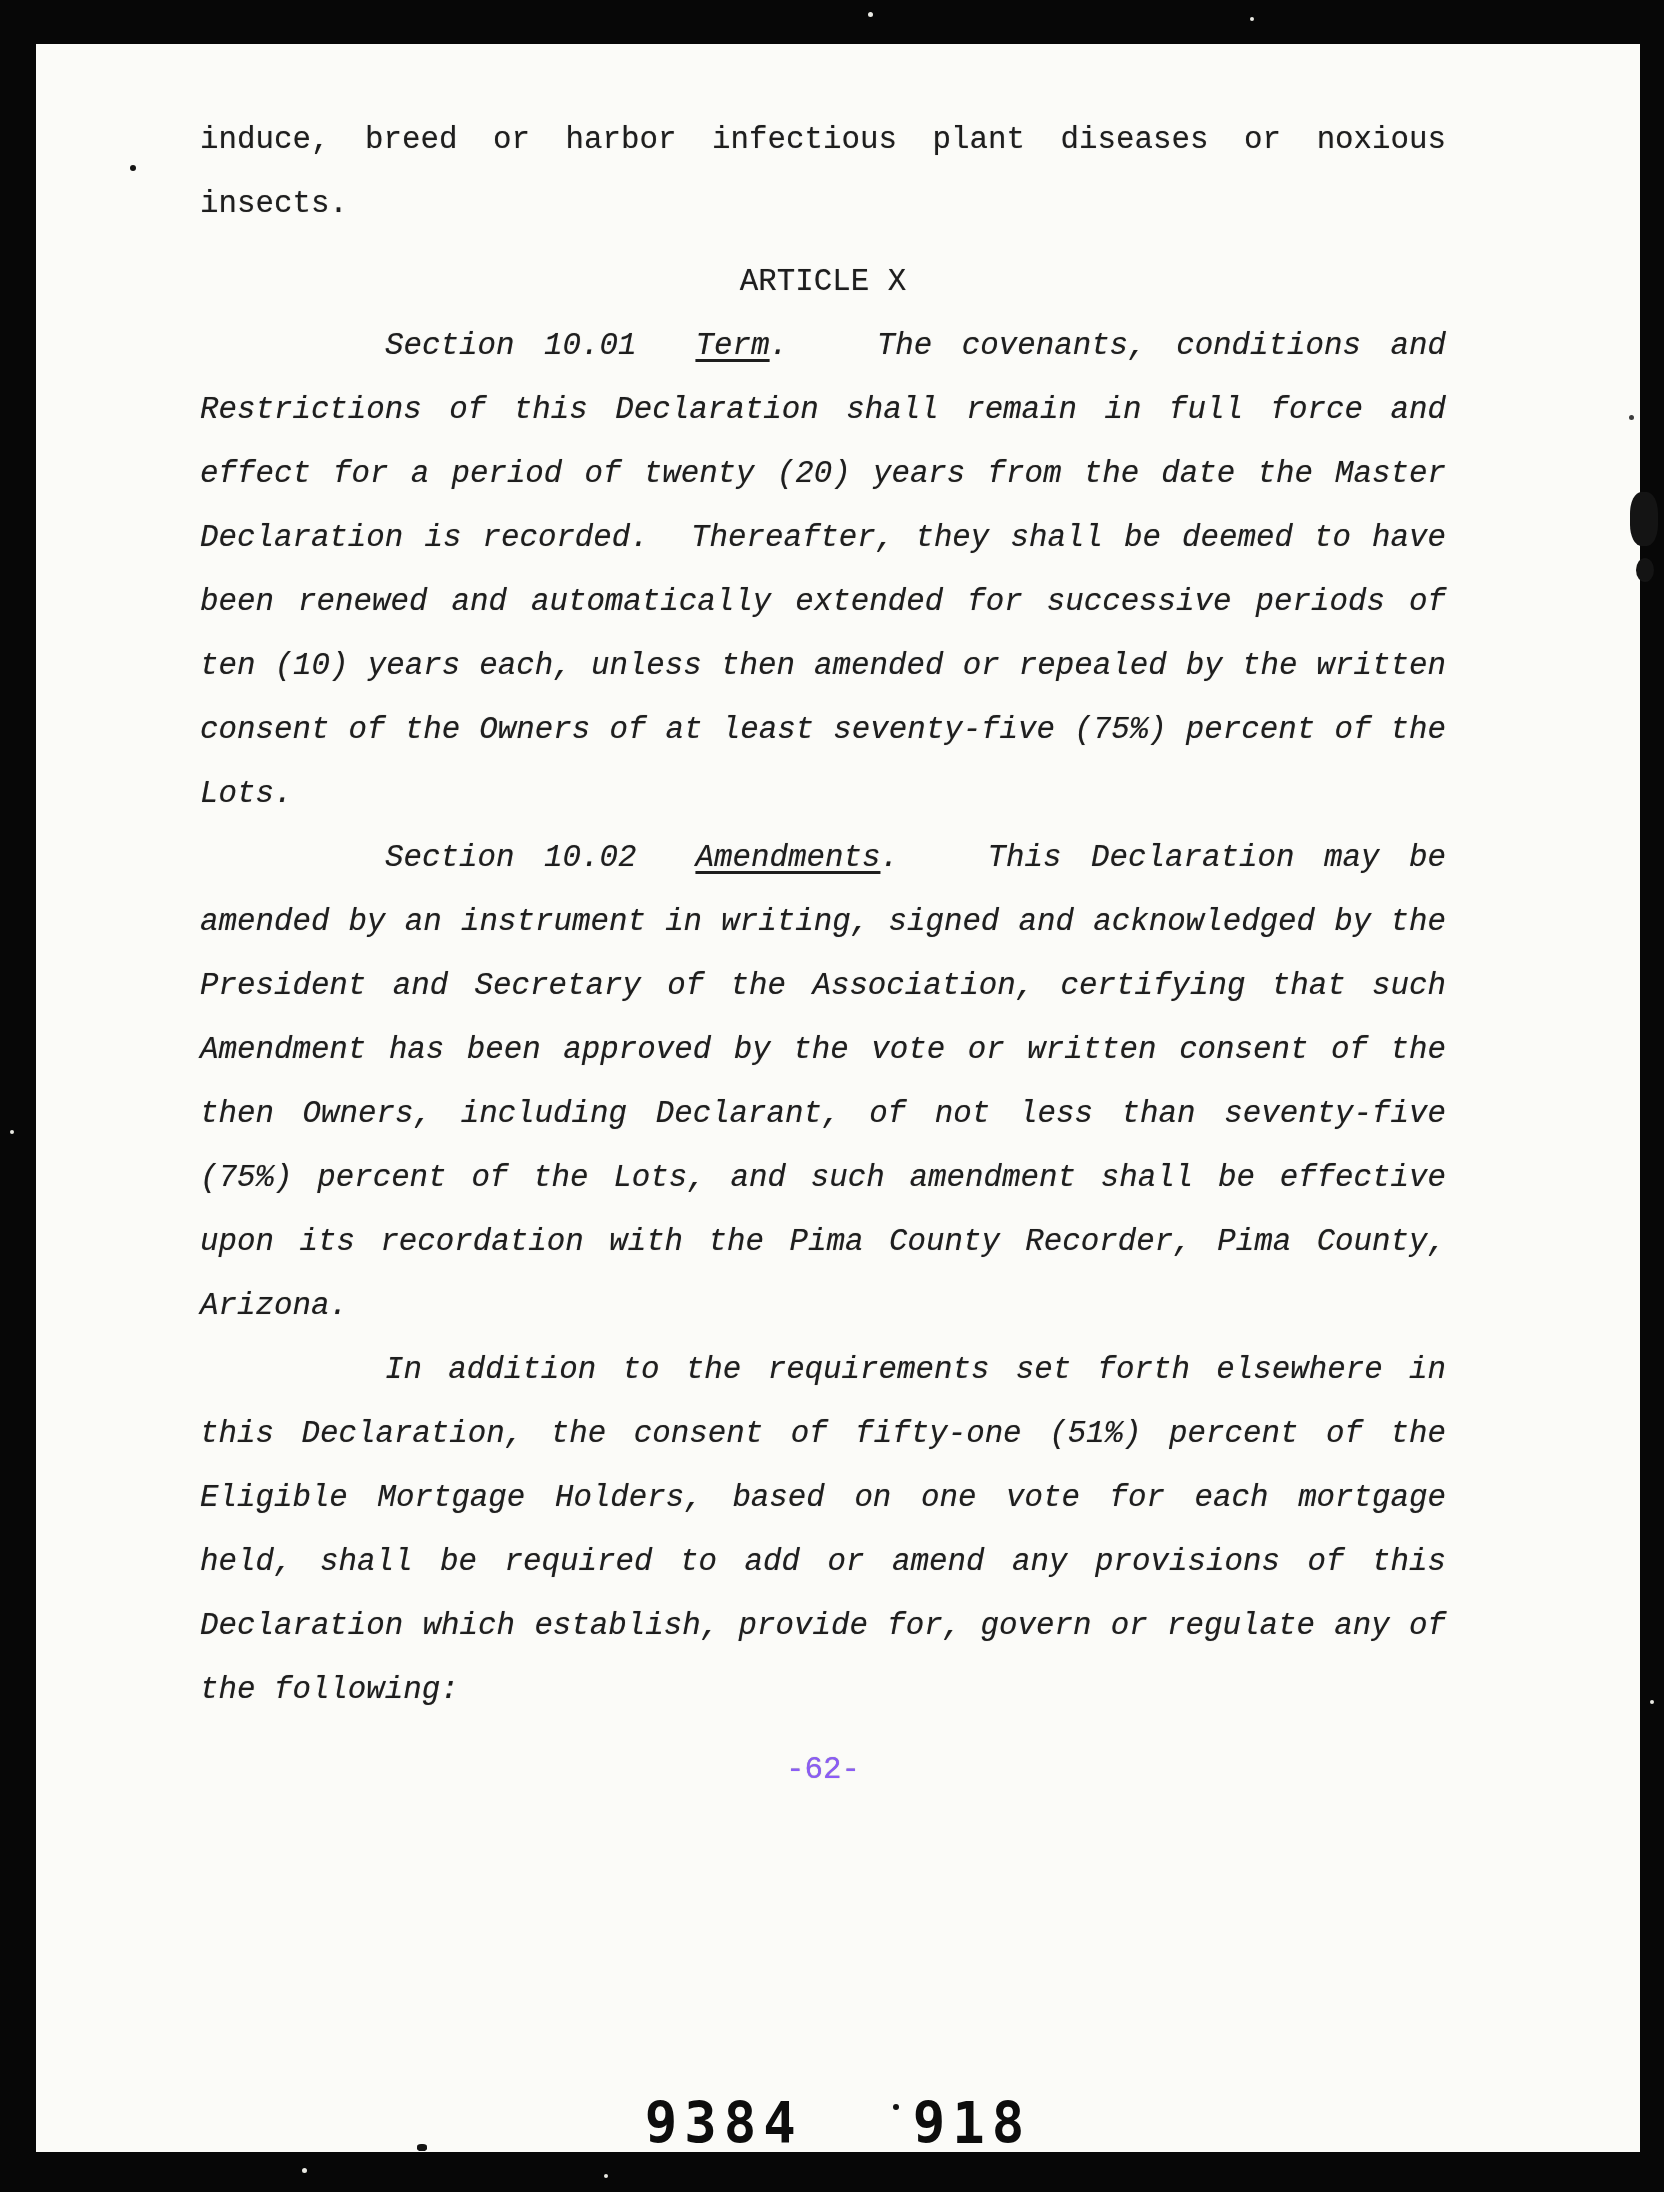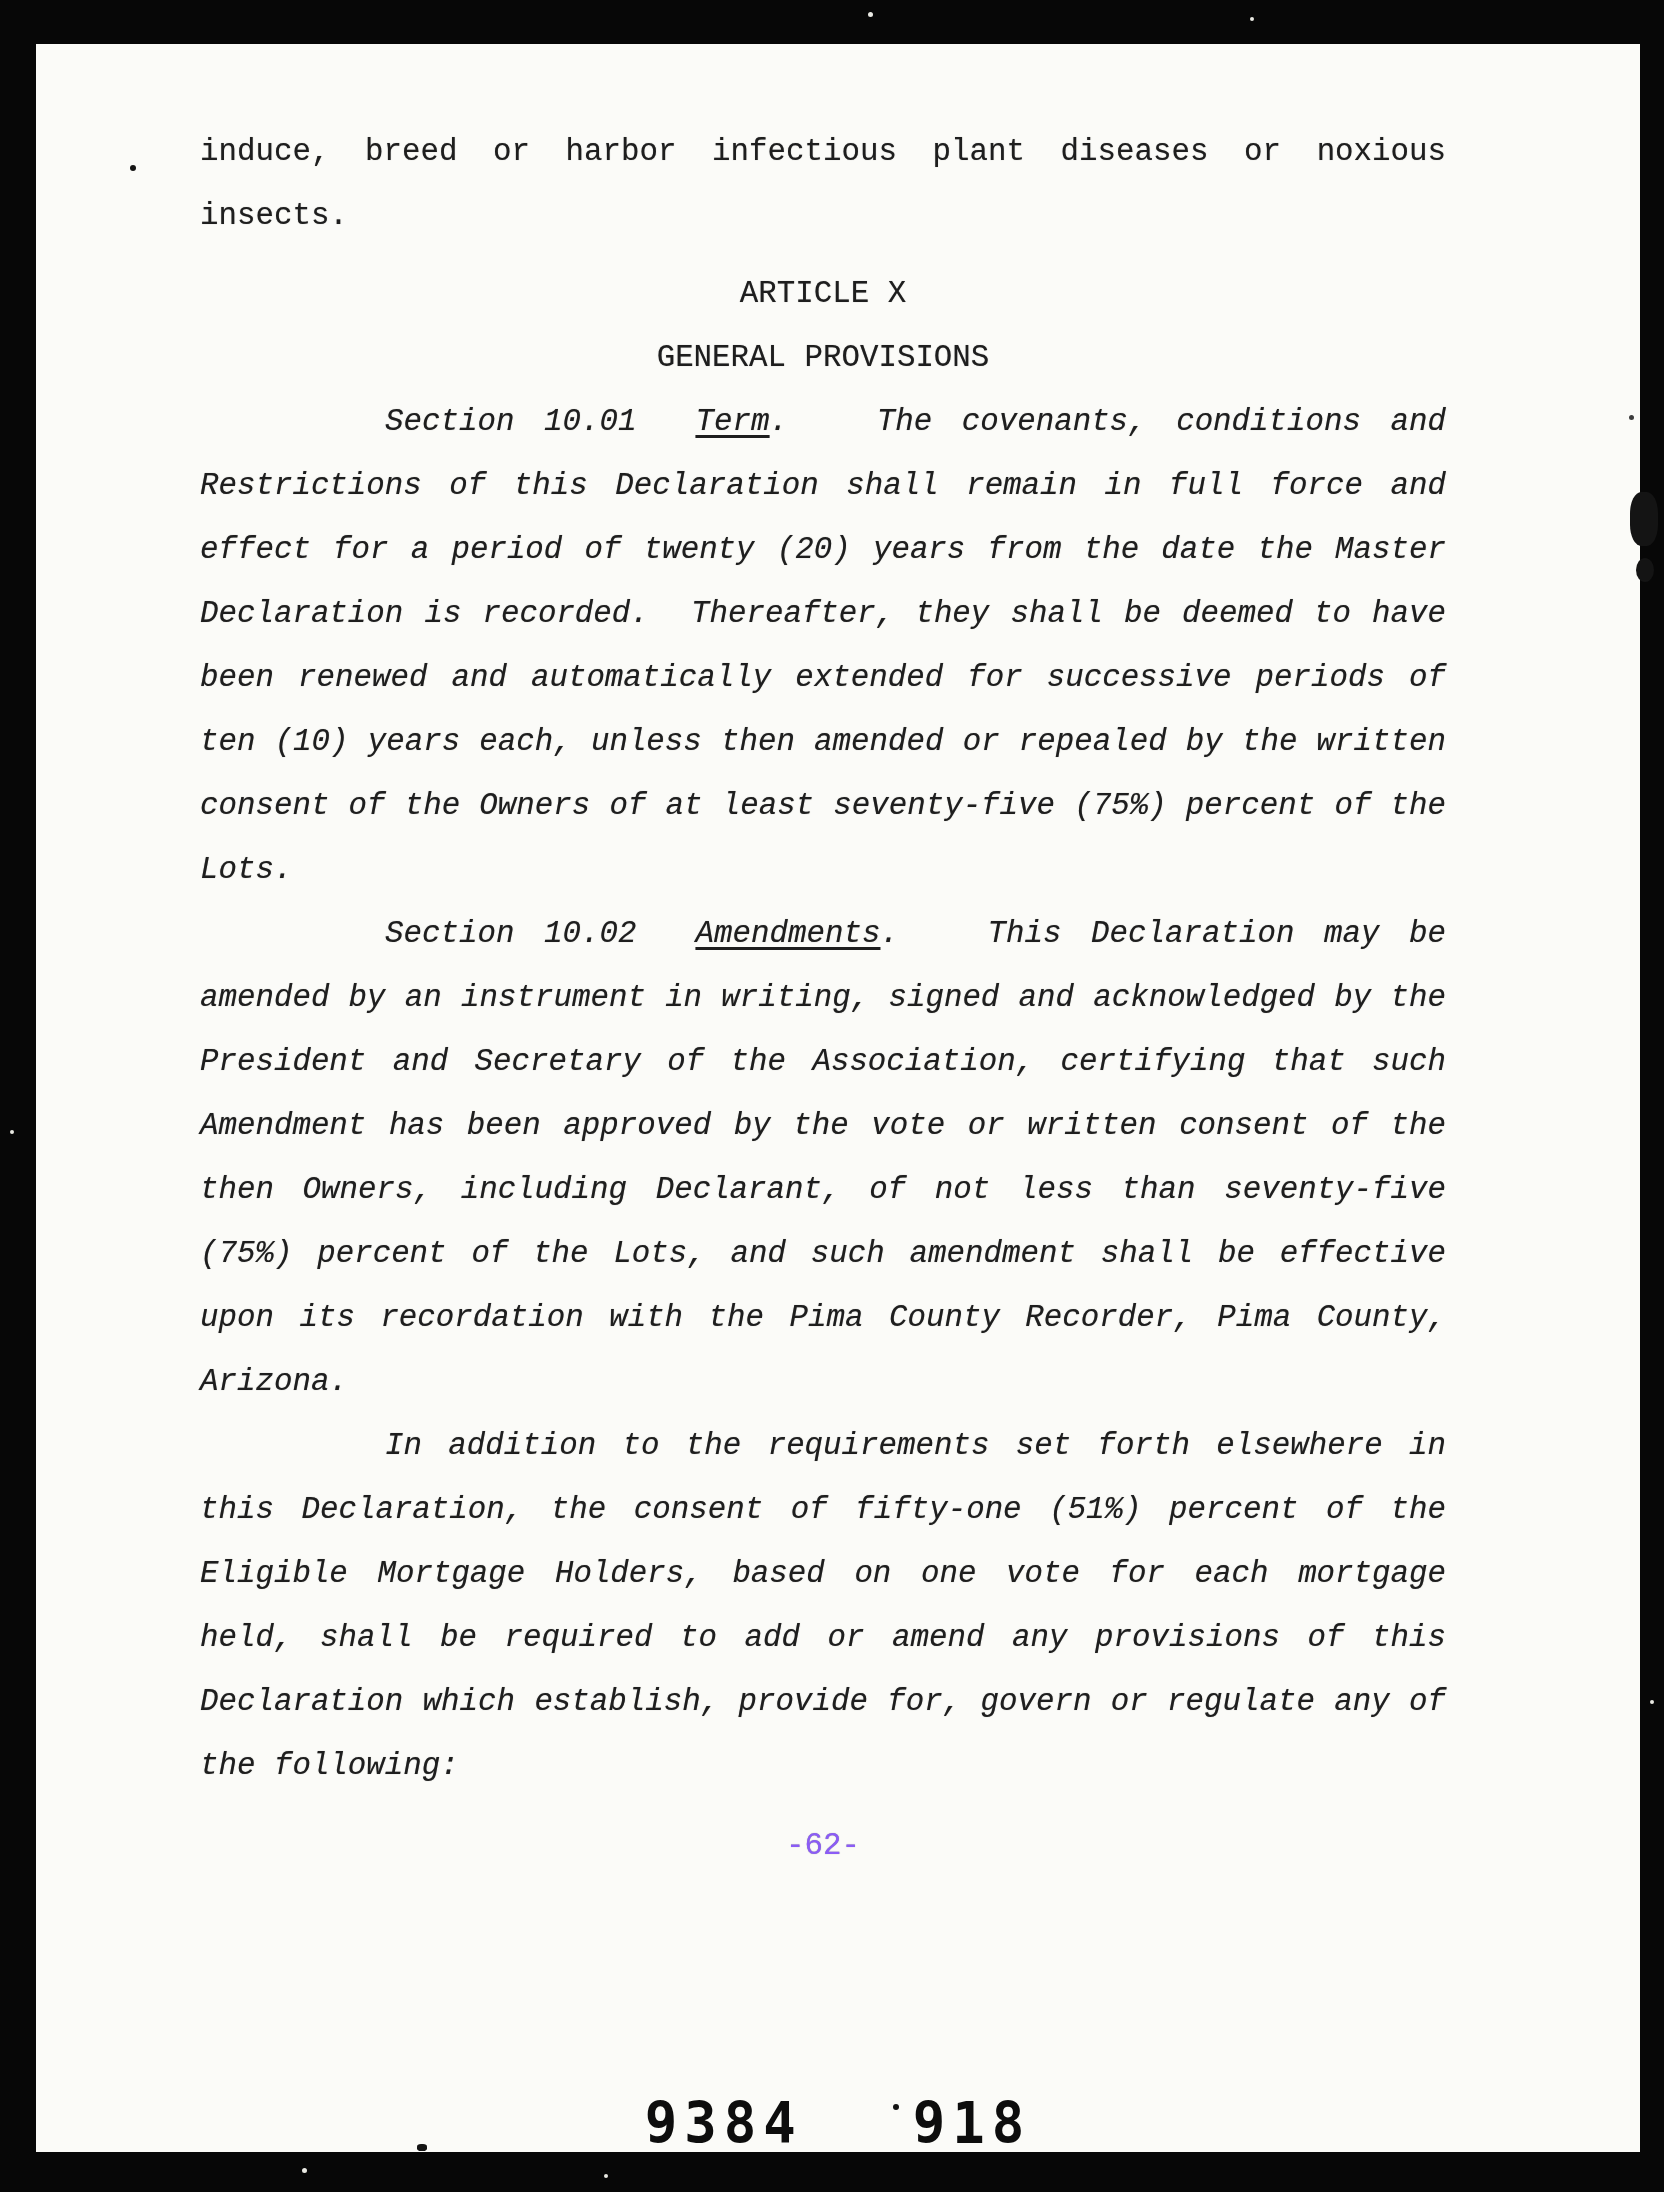--- a/index.html
+++ b/index.html
@@ -10,21 +10,21 @@
     font-family: "Liberation Mono", "DejaVu Sans Mono", monospace;
   }
   
   .page {
     position: absolute;
     top: 44px; left: 36px; right: 24px; bottom: 40px;
     background: #fbfbf8;
   }
   .content {
     position: absolute;
-    top: 16px;
+    top: 4px;
     left: 164px;
     width: 1246px;
     padding-top: 60px;
     color: #1e1e1e;
     text-shadow: 0 0 0.8px rgba(30,30,30,0.5);
   }
   .para {
     font-size: 30.8px;
     line-height: 64px;
     text-align: justify;
@@ -78,21 +78,20 @@
 </head>
 <body>
 
 <div class="page">
   <div class="content">
 
     <p class="para">induce, breed or harbor infectious plant diseases or noxious insects.</p>
 
     <h1 class="heading article">ARTICLE X</h1>
 
-    <h2 class="heading">GENERAL PROVISIONS</h2>
 
     <p class="para indent"><span>Section 10.01&nbsp; </span><span class="u">Term</span><span>.&nbsp;&nbsp; The covenants, conditions and Restrictions of this Declaration shall remain in full force and effect for a period of twenty (20) years from the date the Master Declaration is recorded.&nbsp; Thereafter, they shall be deemed to have been renewed and automatically extended for successive periods of ten (10) years each, unless then amended or repealed by the written consent of the Owners of at least seventy-five (75%) percent of the Lots.</span></p>
 
     <p class="para indent"><span>Section 10.02&nbsp; </span><span class="u">Amendments</span><span>.&nbsp;&nbsp; This Declaration may be amended by an instrument in writing, signed and acknowledged by the President and Secretary of the Association, certifying that such Amendment has been approved by the vote or written consent of the then Owners, including Declarant, of not less than seventy-five (75%) percent of the Lots, and such amendment shall be effective upon its recordation with the Pima County Recorder, Pima County, Arizona.</span></p>
 
     <p class="para indent">In addition to the requirements set forth elsewhere in this Declaration, the consent of fifty-one (51%) percent of the Eligible Mortgage Holders, based on one vote for each mortgage held, shall be required to add or amend any provisions of this Declaration which establish, provide for, govern or regulate any of the following:</p>
 
     <div class="page-number">-62-</div>
   </div>
 

